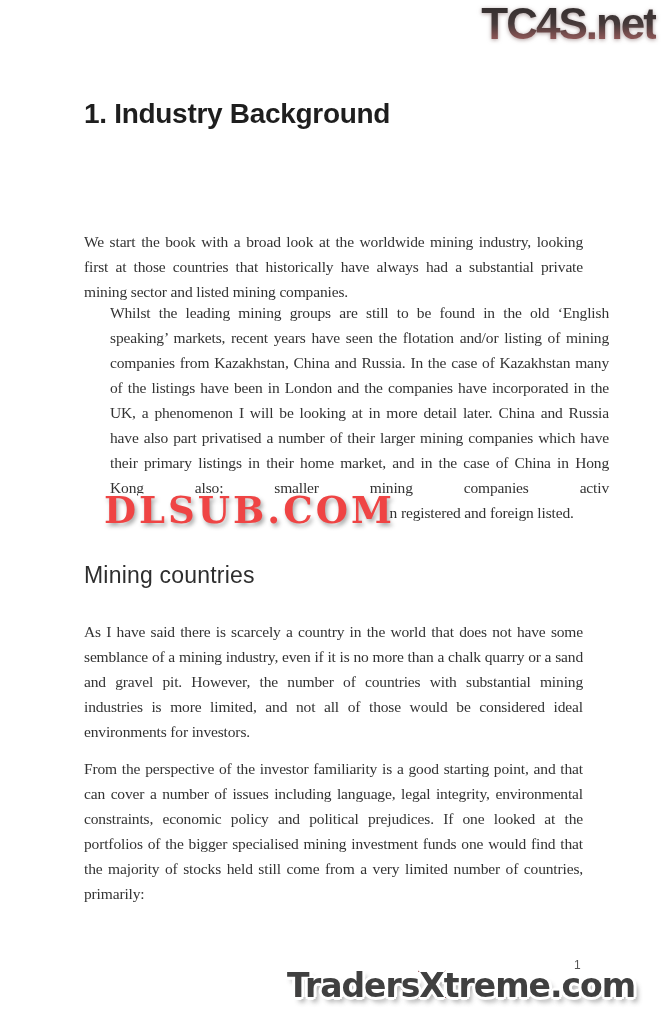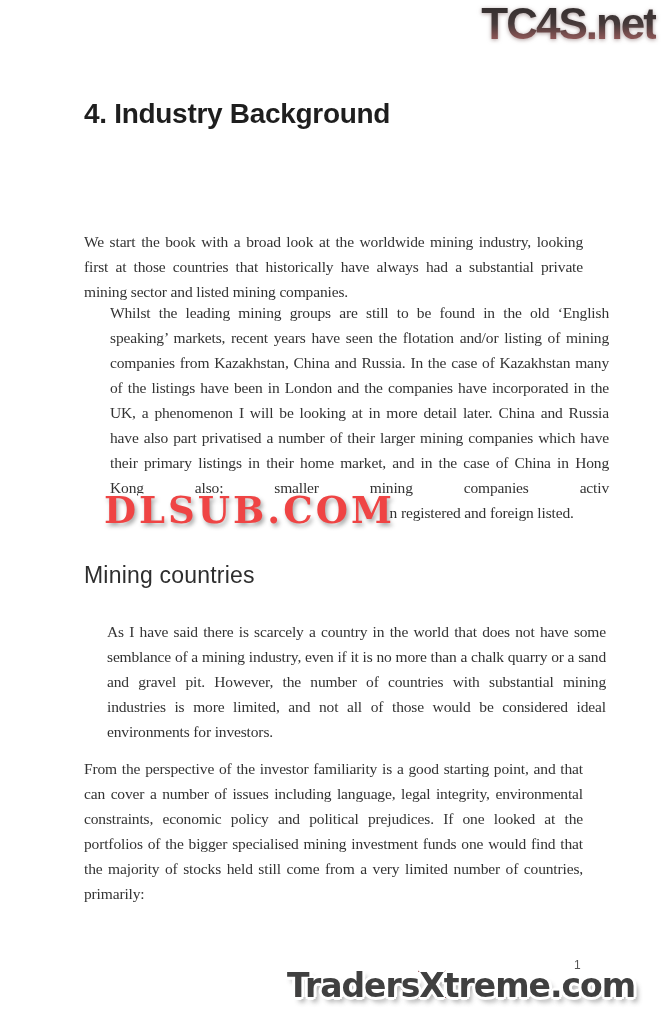--- a/index.html
+++ b/index.html
@@ -53,21 +53,21 @@
     width: 499px;
     margin: 0;
     font-size: 15.5px;
     letter-spacing: -0.15px;
     line-height: 25px;
     text-align: justify;
     color: #333333;
   }
   .p1 { top: 217px; margin-top: 12px; }
   .p2 { top: 300px; margin-left: 26px; }
-  .p3 { top: 619px; margin-left: 23px; }
+  .p3 { top: 619px; }
   .p4 { top: 756px; }
 
   
   .section {
     position: absolute;
     top: 562px;
     left: 84px;
     margin: 0;
     font-family: "Liberation Sans", sans-serif;
     font-weight: 400;
@@ -130,21 +130,21 @@
       4px 5px 5px rgba(60, 60, 60, 0.45);
   }
 </style>
 </head>
 <body>
 
 <div class="page">
 
   <div class="tc4s">TC4S.net</div>
 
-  <h1 class="chapter">4. Industry Background</h1>
+  <h1 class="chapter">1. Industry Background</h1>
 
   <p class="body p1">We start the book with a broad look at the worldwide mining industry, looking first at those countries that historically have always had a substantial private mining sector and listed mining companies.</p>
 
   <p class="body p2"><span>Whilst the leading mining groups are still to be found in the old ‘English speaking’ markets, recent years have seen the flotation and/or listing of mining companies from Kazakhstan, China and Russia. In the case of Kazakhstan many of the listings have been in London and the companies have incorporated in the UK, a phenomenon I will be looking at in more detail later. China and Russia have also part privatised a number of their larger mining companies which have their primary listings in their home market, and in the case of China in Hong Kong also; smaller mining companies activ</span><span class="wm-gap"><span class="dlsub">DLSUB.COM</span></span><span>gn registered and foreign listed.</span></p>
 
   <h2 class="section">Mining countries</h2>
 
   <p class="body p3">As I have said there is scarcely a country in the world that does not have some semblance of a mining industry, even if it is no more than a chalk quarry or a sand and gravel pit. However, the number of countries with substantial mining industries is more limited, and not all of those would be considered ideal environments for investors.</p>
 
   <p class="body p4">From the perspective of the investor familiarity is a good starting point, and that can cover a number of issues including language, legal integrity, environmental constraints, economic policy and political prejudices. If one looked at the portfolios of the bigger specialised mining investment funds one would find that the majority of stocks held still come from a very limited number of countries, primarily:</p>

